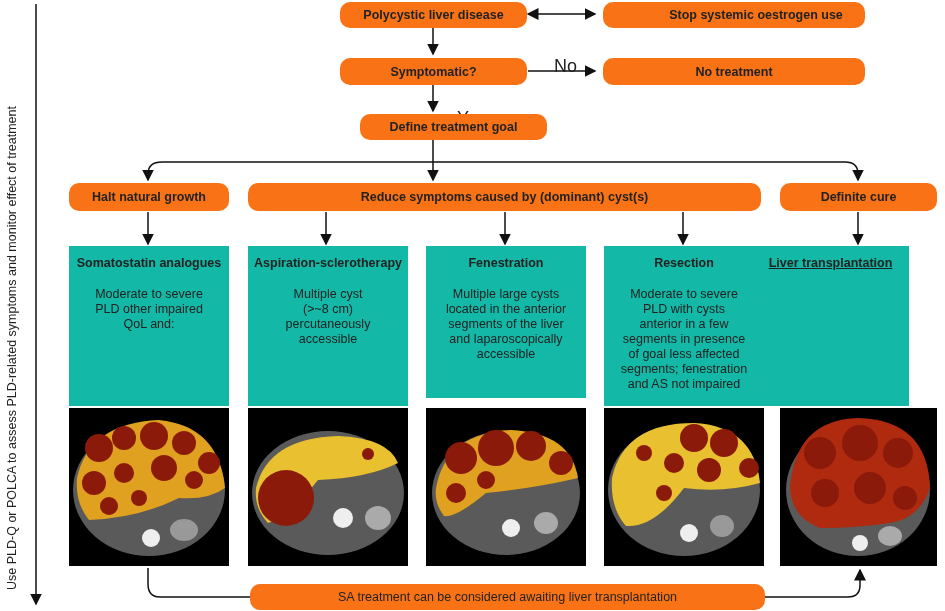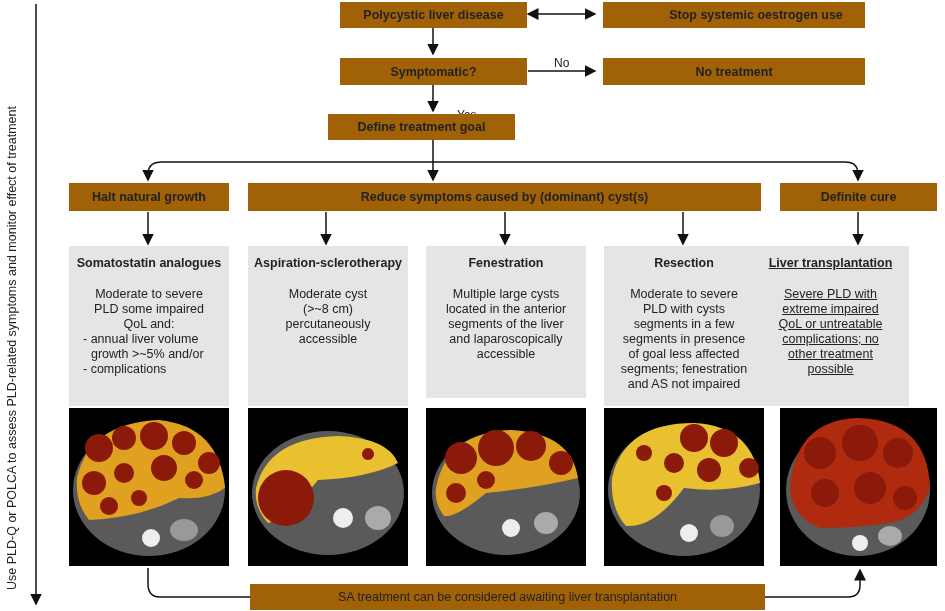--- a/index.html
+++ b/index.html
@@ -1,34 +1,34 @@
 <!DOCTYPE html>
 <html><head>
 <meta charset="utf-8">
 <style>
   * { box-sizing: border-box; margin: 0; padding: 0; }
   html, body { width: 945px; height: 611px; background: #ffffff; overflow: hidden; }
   body { position: relative; font-family: "Liberation Sans", sans-serif; color: #222; }
   .box {
-    position: absolute; background: #a16207; color: #222;
+    position: absolute; background: #f97316; color: #222;
     display: flex; align-items: center; justify-content: center;
-    font-size: 12.5px; font-weight: bold;
+    font-size: 12.5px; font-weight: bold; border-radius: 10px;
   }
   .col {
-    position: absolute; background: #e5e5e5; text-align: center;
+    position: absolute; background: #14b8a6; text-align: center;
     padding: 10px 6px 0 6px; font-size: 12.5px; line-height: 15px;
   }
   .col .t { font-weight: bold; margin-bottom: 16px; }
   .col .d { font-weight: normal; }
   .col .d.left { text-align: left; padding-left: 8px; }
   .scan {
     position: absolute; background: #000; overflow: hidden;
   }
   .scan svg { width: 100%; height: 100%; display: block; }
-  .lbl { position: absolute; font-size: 12px; }
+  .lbl { position: absolute; font-size: 18px; }
   .side {
     position: absolute; left: 12px; top: 290px; width: 580px; height: 14px;
     transform: rotate(-90deg); transform-origin: left top;
     font-size: 12.5px; white-space: nowrap; left: 5px; top: 590px;
   }
   svg.lines { position: absolute; left: 0; top: 0; width: 945px; height: 611px; pointer-events: none; }
 </style>
 </head>
 <body>
 
@@ -70,44 +70,39 @@
 </svg>
 
 <div class="side">Use PLD-Q or POLCA to assess PLD-related symptoms and monitor effect of treatment</div>
 
 <div class="box" style="left:340px;top:2px;width:187px;height:26px;">Polycystic liver disease</div>
 <div class="box" style="left:603px;top:2px;width:262px;height:26px;padding-left:44px;">Stop systemic oestrogen use</div>
 <div class="box" style="left:340px;top:58px;width:187px;height:27px;">Symptomatic?</div>
 <div class="lbl" style="left:554px;top:56px;">No</div>
 <div class="box" style="left:603px;top:58px;width:262px;height:27px;">No treatment</div>
 <div class="lbl" style="left:457px;top:108px;">Yes</div>
-<div class="box" style="left:328px;top:114px;width:187px;height:26px;">Define treatment goal</div>
+<div class="box" style="left:360px;top:114px;width:187px;height:26px;">Define treatment goal</div>
 
 <div class="box" style="left:69px;top:183px;width:160px;height:28px;">Halt natural growth</div>
 <div class="box" style="left:248px;top:183px;width:513px;height:28px;">Reduce symptoms caused by (dominant) cyst(s)</div>
 <div class="box" style="left:780px;top:183px;width:157px;height:28px;">Definite cure</div>
 
 <div class="col" style="left:69px;top:246px;width:160px;height:160px;">
   <div class="t">Somatostatin analogues</div>
   <div class="d">
     <div>Moderate to severe</div>
-    <div>PLD some impaired</div>
+    <div>PLD other impaired</div>
     <div>QoL and:</div>
-  </div>
-  <div class="d left">
-    <div>- annual liver volume</div>
-    <div style="padding-left:8px">  growth &gt;~5% and/or</div>
-    <div>- complications</div>
   </div>
 </div>
 
 <div class="col" style="left:248px;top:246px;width:160px;height:160px;">
   <div class="t">Aspiration-sclerotherapy</div>
   <div class="d">
-    <div>Moderate cyst</div>
+    <div>Multiple cyst</div>
     <div>(&gt;~8 cm)</div>
     <div>percutaneously</div>
     <div>accessible</div>
   </div>
 </div>
 
 <div class="col" style="left:426px;top:246px;width:160px;height:152px;">
   <div class="t">Fenestration</div>
   <div class="d">
     <div>Multiple large cysts</div>
@@ -116,38 +111,30 @@
     <div>and laparoscopically</div>
     <div>accessible</div>
   </div>
 </div>
 
 <div class="col" style="left:604px;top:246px;width:160px;height:160px;">
   <div class="t">Resection</div>
   <div class="d">
     <div>Moderate to severe</div>
     <div>PLD with cysts</div>
-    <div>segments in a few</div>
+    <div>anterior in a few</div>
     <div>segments in presence</div>
     <div>of goal less affected</div>
     <div>segments; fenestration</div>
     <div>and AS not impaired</div>
   </div>
 </div>
 
 <div class="col" style="left:752px;top:246px;width:157px;height:160px;text-decoration:underline;">
   <div class="t">Liver transplantation</div>
-  <div class="d">
-    <div>Severe PLD with</div>
-    <div>extreme impaired</div>
-    <div>QoL or untreatable</div>
-    <div>complications; no</div>
-    <div>other treatment</div>
-    <div>possible</div>
-  </div>
 </div>
 
 <div class="scan" style="left:69px;top:408px;width:160px;height:158px;" title="CT scan somatostatin analogues case">
   <svg viewBox="0 0 160 158">
     <ellipse cx="80" cy="82" rx="76" ry="66" fill="#5a5a5a"></ellipse>
     <path d="M8,70 Q20,15 90,12 Q150,18 156,80 Q140,92 110,90 Q70,110 20,112 Q6,95 8,70z" fill="#e0a020"></path>
     <g fill="#8b1a0a">
         <circle cx="30" cy="40" r="14"></circle>
         <circle cx="55" cy="30" r="12"></circle>
         <circle cx="85" cy="28" r="14"></circle>

